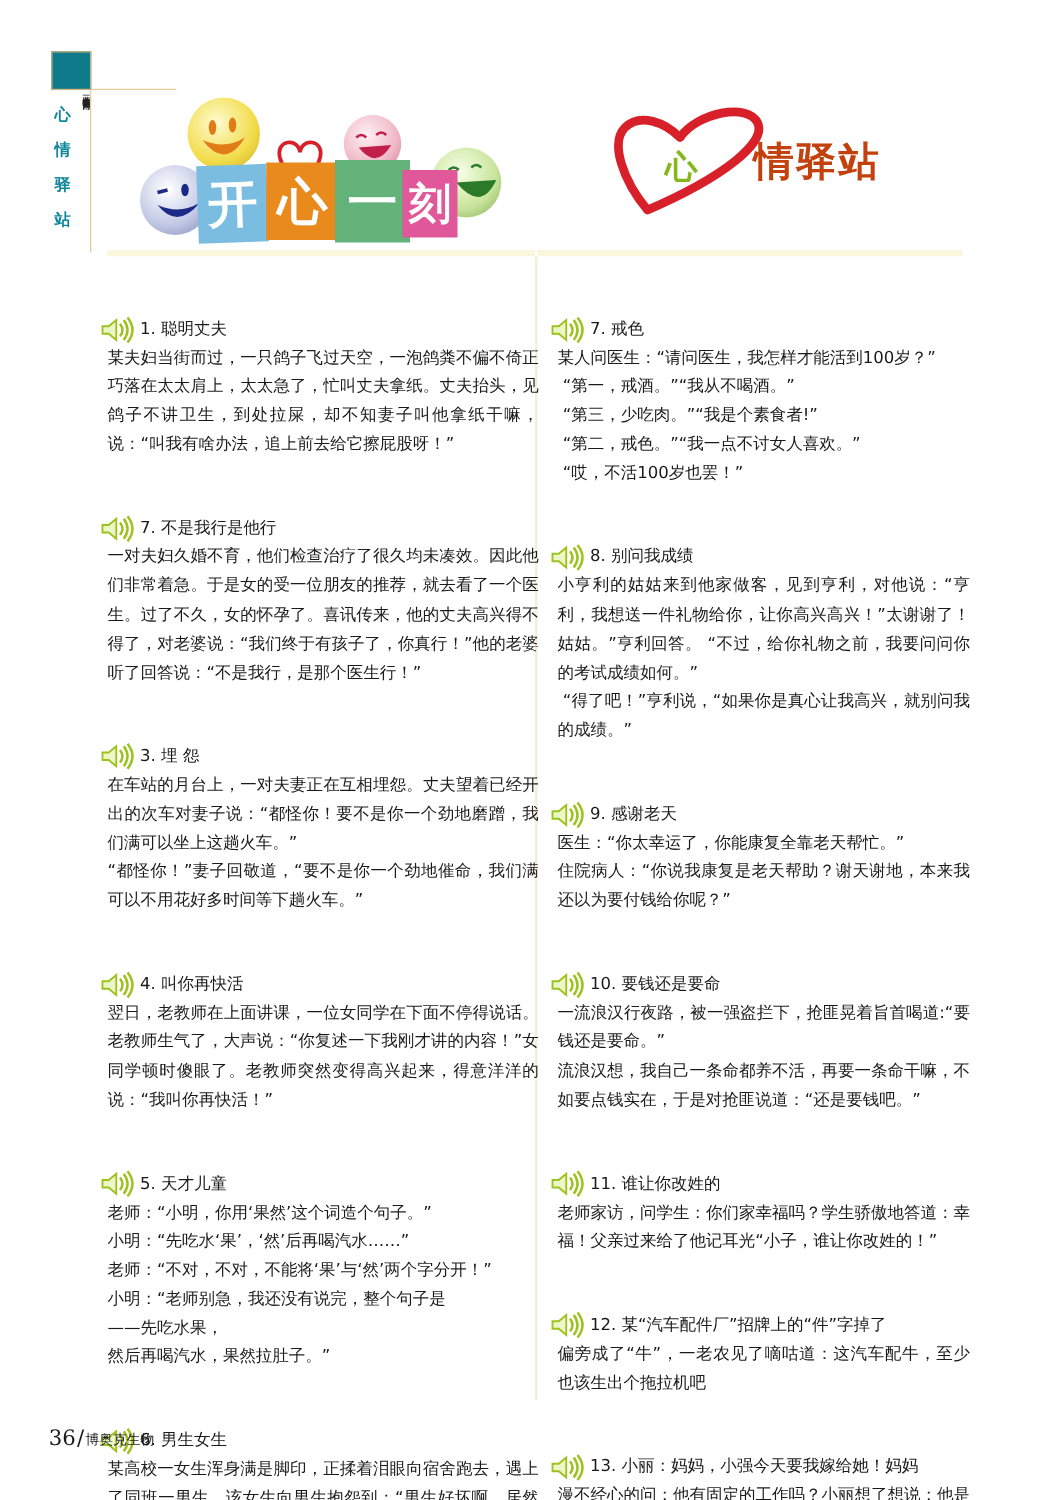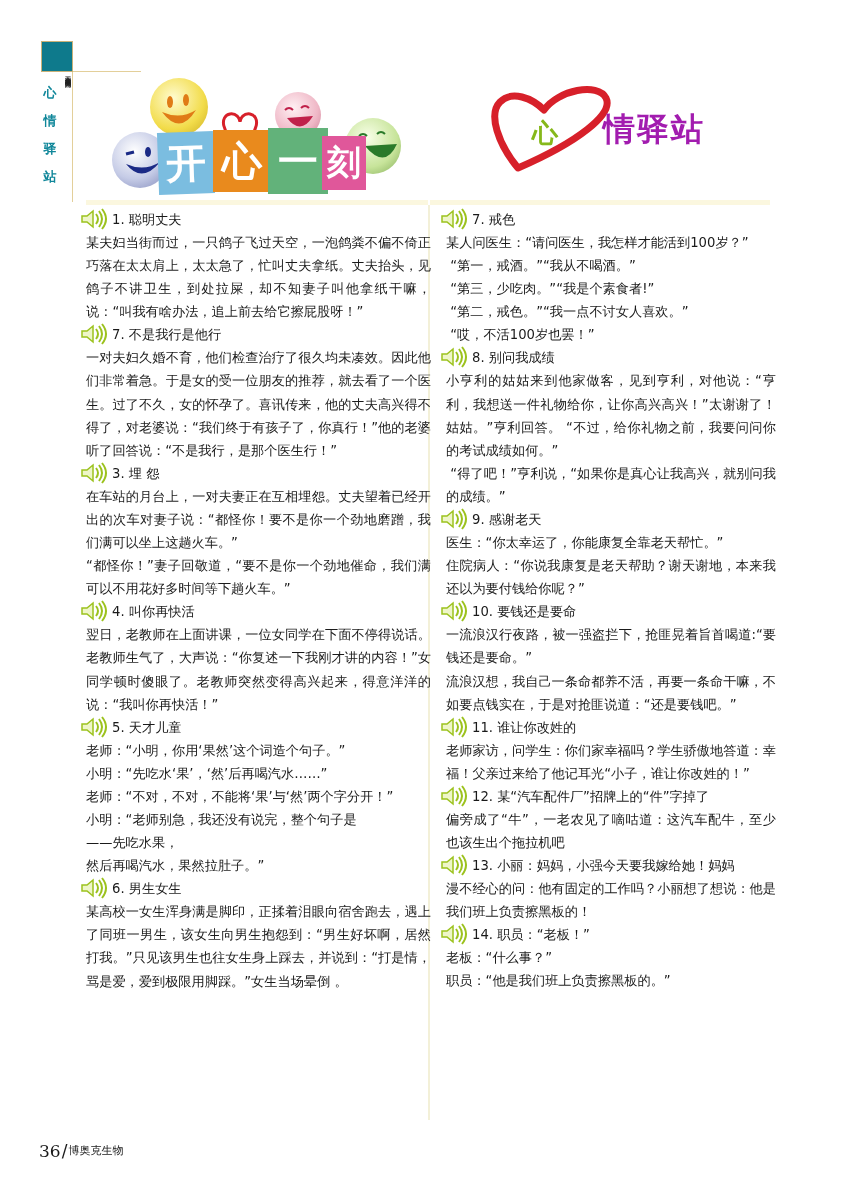--- a/index.html
+++ b/index.html
@@ -27,36 +27,36 @@
   .tile { position: absolute; top: 60px; height: 62px; display: flex; align-items: center; justify-content: center; color: #fff; font-size: 40px; font-weight: bold; }
   .tile.t1 { left: 58px; width: 56px; background: #7bbde0; transform: rotate(-2deg); top: 62px; height: 62px; }
   .tile.t2 { left: 113px; width: 58px; background: #e98a1d; }
   .tile.t3 { left: 168px; width: 60px; background: #62b27a; top: 58px; height: 66px; }
   .tile.t4 { left: 222px; width: 44px; background: #e0579a; top: 66px; height: 54px; font-size: 34px; }
 
   
   .logo { position: absolute; left: 488px; top: 84px; width: 260px; height: 90px; }
   .logo svg { position: absolute; left: 0; top: 0; }
   .logo .logo-xin { position: absolute; left: 44px; top: 32px; font-size: 26px; color: #86b81a; font-weight: bold; }
-  .logo .logo-text { position: absolute; left: 115px; top: 24px; font-size: 32px; color: #a21caf; font-weight: bold; letter-spacing: 2px; }
+  .logo .logo-text { position: absolute; left: 115px; top: 24px; font-size: 32px; color: #c2410c; font-weight: bold; letter-spacing: 2px; }
 
   
   .col-top-line { position: absolute; top: 200px; height: 5px; background: #fbf7df; }
   .col-divider { position: absolute; left: 428px; top: 205px; width: 2px; height: 915px; background: #f3f0d8; }
 
   .column { position: absolute; top: 208px; width: 345px; font-size: 13.2px; line-height: 23.1px; }
   .column.left { left: 86px; }
   .column.right { left: 446px; width: 330px; }
 
-  .item-title { display: flex; align-items: flex-start; height: 23px; }
+  .item-title { display: flex; align-items: center; height: 23px; margin-top: 44px; }
   .speaker { width: 30px; height: 22px; flex: 0 0 30px; margin-left: -6px; margin-right: 2px; }
   .title-text { font-size: 13.2px; }
   .para { white-space: pre-wrap; text-align: justify; }
 
-  .footer { position: absolute; left: 39px; top: 1141px; display: flex; align-items: center; }
+  .footer { position: absolute; left: 39px; top: 1141px; display: flex; align-items: flex-end; }
   .page-num { font-family: "DejaVu Serif", "Liberation Serif", serif; font-size: 17px; color: #1a1a1a; }
   .page-slash { font-size: 17px; margin: 0 1px; }
   .pub-name { font-size: 11px; margin-bottom: 2px; }
 </style>
 </head>
 <body>
 
 <div class="corner-square"></div>
 <div class="top-rule"></div>
 <div class="left-rule"></div>

